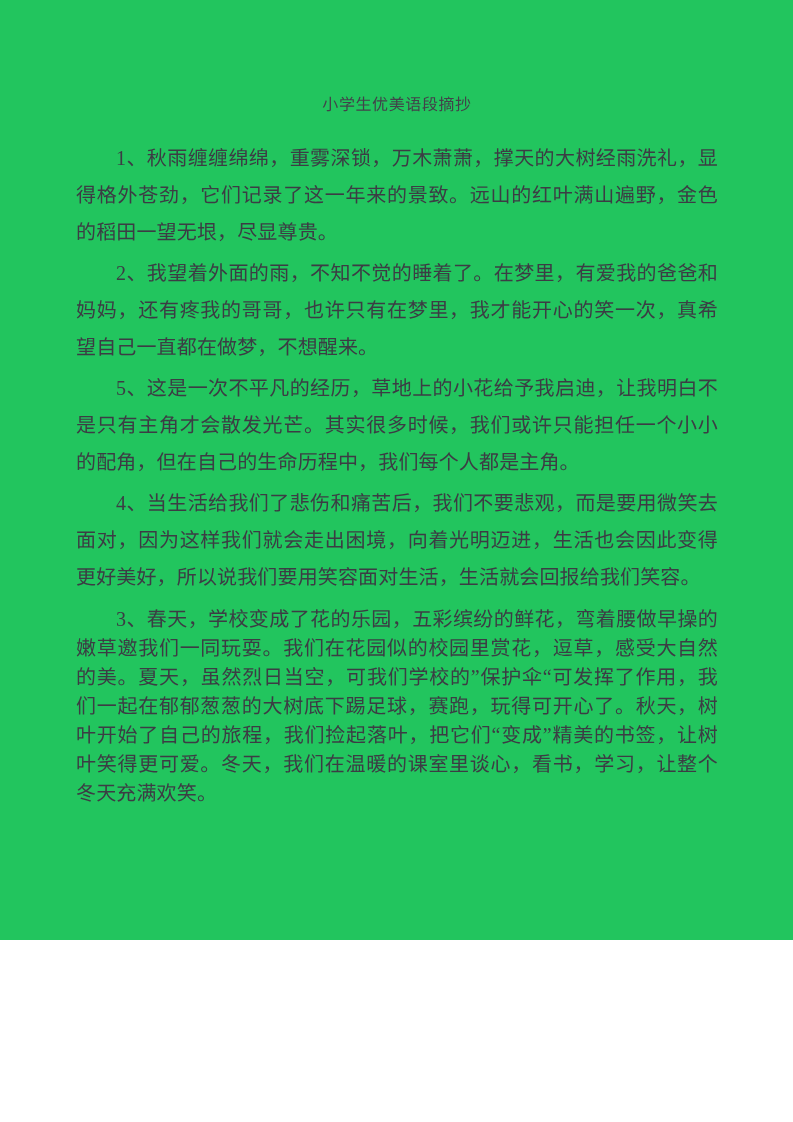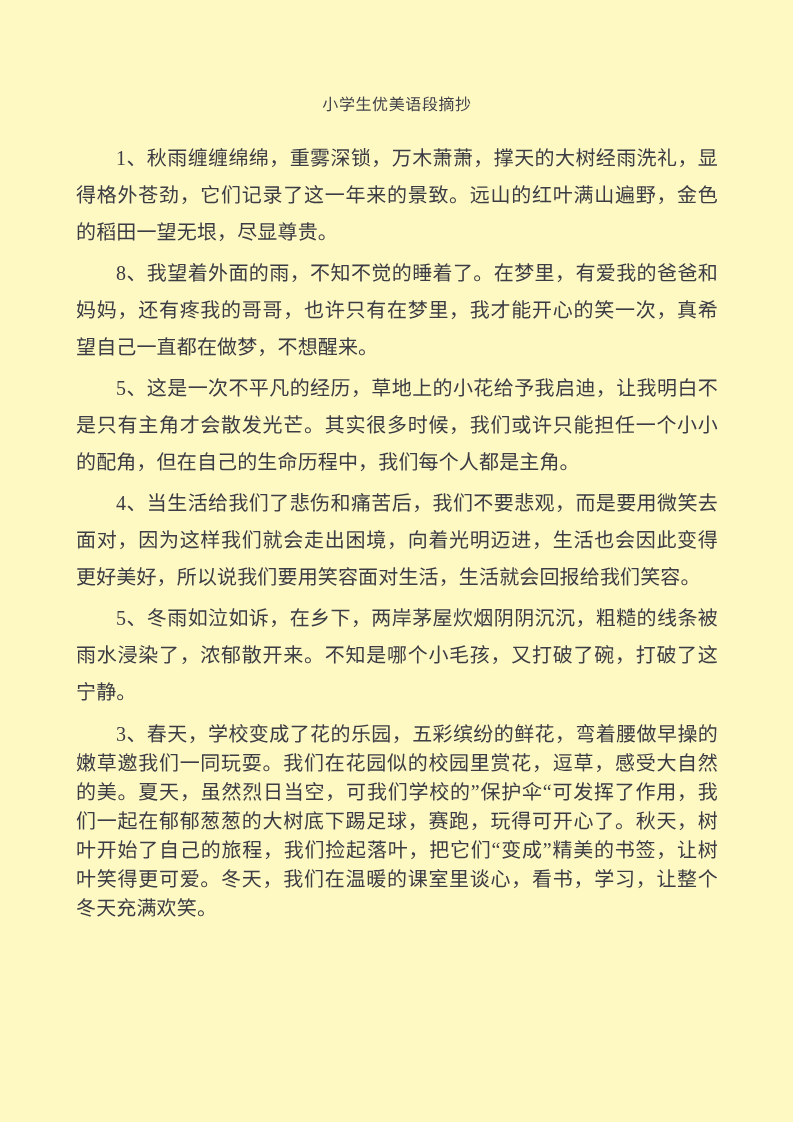--- a/index.html
+++ b/index.html
@@ -5,23 +5,23 @@
 <style>
   html, body {
     margin: 0;
     padding: 0;
     background: #ffffff;
   }
 
   .page {
     position: relative;
     width: 793px;
-    height: 1122px;
+    height: 940px;
     margin: 0 auto;
-    background: #fef9c3;
+    background: #22c55e;
     overflow: hidden;
     font-family: "Liberation Serif", "DejaVu Serif", serif;
     color: #3c3c44;
     -webkit-font-smoothing: antialiased;
   }
 
   .doc-body {
     position: absolute;
     left: 76px;
     top: 0;
@@ -72,27 +72,26 @@
 </head>
 <body>
 
 <div class="page">
   <div class="doc-body">
 
     <h1 class="doc-title">小学生优美语段摘抄</h1>
 
     <p class="para first">1、秋雨缠缠绵绵，重雾深锁，万木萧萧，撑天的大树经雨洗礼，显得格外苍劲，它们记录了这一年来的景致。远山的红叶满山遍野，金色的稻田一望无垠，尽显尊贵。</p>
 
-    <p class="para">8、我望着外面的雨，不知不觉的睡着了。在梦里，有爱我的爸爸和妈妈，还有疼我的哥哥，也许只有在梦里，我才能开心的笑一次，真希望自己一直都在做梦，不想醒来。</p>
+    <p class="para">2、我望着外面的雨，不知不觉的睡着了。在梦里，有爱我的爸爸和妈妈，还有疼我的哥哥，也许只有在梦里，我才能开心的笑一次，真希望自己一直都在做梦，不想醒来。</p>
 
     <p class="para">5、这是一次不平凡的经历，草地上的小花给予我启迪，让我明白不是只有主角才会散发光芒。其实很多时候，我们或许只能担任一个小小的配角，但在自己的生命历程中，我们每个人都是主角。</p>
 
     <p class="para">4、当生活给我们了悲伤和痛苦后，我们不要悲观，而是要用微笑去面对，因为这样我们就会走出困境，向着光明迈进，生活也会因此变得更好美好，所以说我们要用笑容面对生活，生活就会回报给我们笑容。</p>
 
-    <p class="para">5、冬雨如泣如诉，在乡下，两岸茅屋炊烟阴阴沉沉，粗糙的线条被雨水浸染了，浓郁散开来。不知是哪个小毛孩，又打破了碗，打破了这宁静。</p>
 
 
 
     <p class="para tight">3、春天，学校变成了花的乐园，五彩缤纷的鲜花，弯着腰做早操的嫩草邀我们一同玩耍。我们在花园似的校园里赏花，逗草，感受大自然的美。夏天，虽然烈日当空，可我们学校的”保护伞“可发挥了作用，我们一起在郁郁葱葱的大树底下踢足球，赛跑，玩得可开心了。秋天，树叶开始了自己的旅程，我们捡起落叶，把它们“变成”精美的书签，让树叶笑得更可爱。冬天，我们在温暖的课室里谈心，看书，学习，让整个冬天充满欢笑。</p>
 
     <div class="spacer-bottom"></div>
   </div>
 </div>
 
 </body></html>

